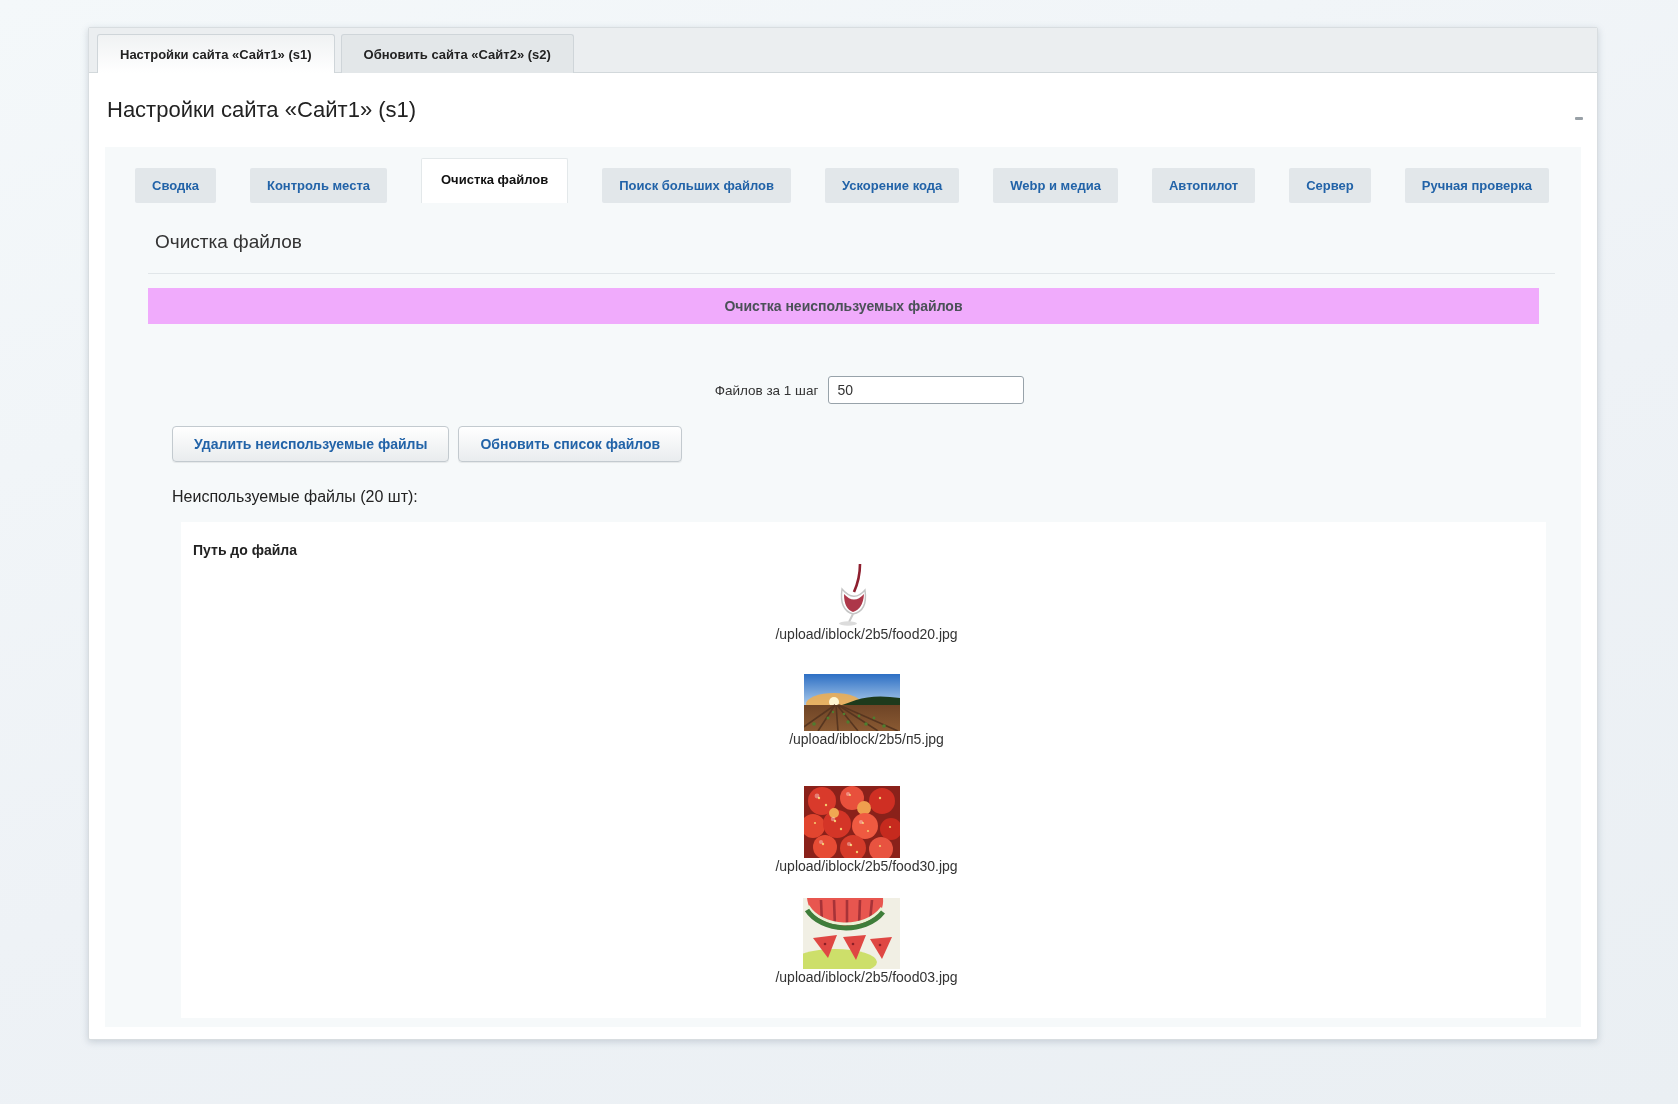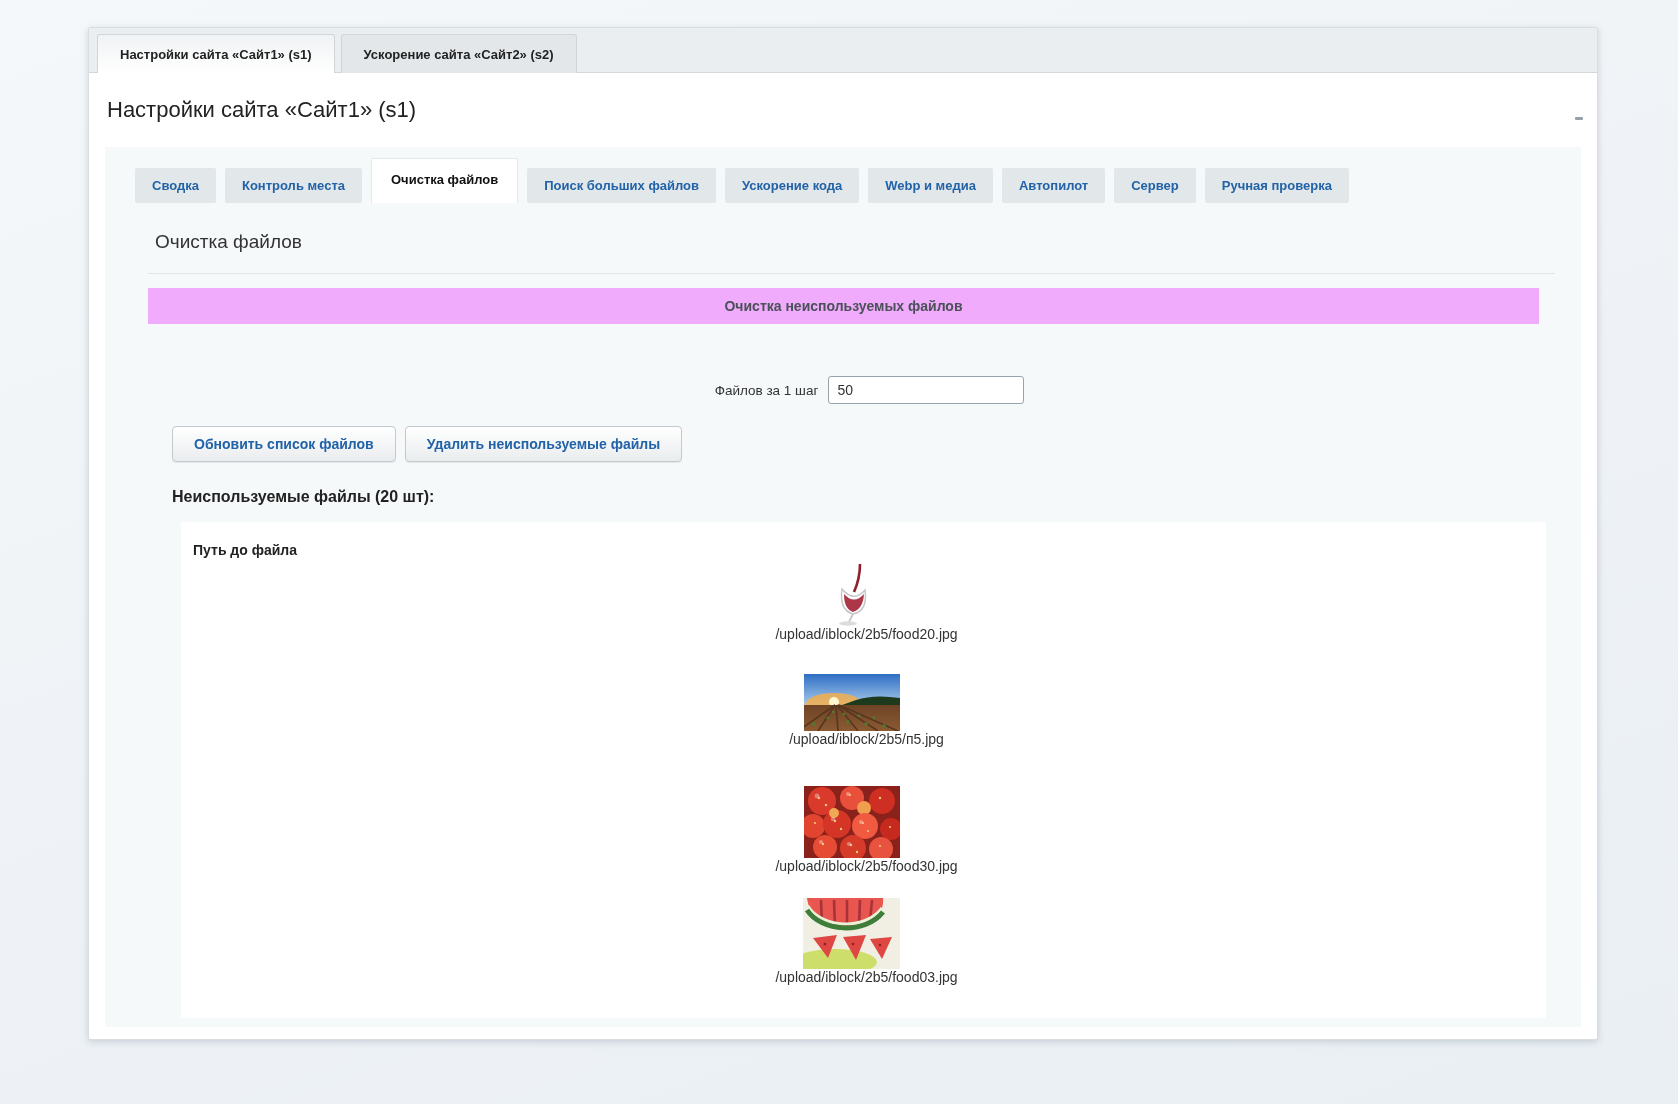--- a/index.html
+++ b/index.html
@@ -15,21 +15,21 @@
   .win-tab{font-size:13px;font-weight:bold;color:#222;padding:12px 22px 11px;
     background:#e3e7e9;border:1px solid #cfd5d9;border-bottom:none;
     border-radius:3px 3px 0 0;margin-right:6px;cursor:pointer;position:relative;top:1px;white-space:nowrap;}
   .win-tab.active{background:linear-gradient(#f0f2f3,#ffffff);}
   
   .title-row{position:relative;padding:24px 16px 16px 18px;}
   .title-row h1{margin:0;font-size:22px;font-weight:normal;color:#222;}
   .collapse-dash{position:absolute;right:14px;top:44px;width:8px;height:3px;background:#99a1a7;border-radius:1px;}
   
   .panel{margin:8px 16px 0;background:#f6f9fa;min-height:880px;}
-  .nav-tabs{display:flex;align-items:flex-end;padding:16px 0 0 30px;}
+  .nav-tabs{display:flex;align-items:flex-end;padding:16px 0 0 30px;gap:25px;}
   .nav-tab{background:#e2e7ea;color:#2263a8;font-weight:bold;font-size:13px;
     padding:10px 17px;margin-right:9px;border-radius:2px;cursor:pointer;white-space:nowrap;}
   .nav-tab.active{background:#fff;color:#111;padding:13px 19px 16px;margin-top:-5px;
     border:1px solid #e3e8ea;border-bottom:none;border-radius:2px 2px 0 0;position:relative;z-index:2;}
   .tab-content{padding:24px 14px 0 43px;}
   .section-heading{font-size:19px;font-weight:normal;color:#333;margin:4px 0 20px 7px;}
   .divider{height:1px;background:#e1e6e9;margin:0 12px 14px 0;}
   .graybar{background:#f0abfc;text-align:center;font-weight:bold;font-size:14px;
     color:#4a5157;padding:10px 0;margin-right:28px;}
   .form-row{margin:52px 0 0 24px;display:flex;align-items:center;justify-content:center;}
@@ -39,36 +39,36 @@
   .btn-row{margin:22px 0 0 24px;display:flex;gap:9px;}
   .btn{border:1px solid #c3cacf;border-radius:4px;background:linear-gradient(#ffffff,#e9ecee);
     padding:9px 21px;font-size:14px;font-weight:bold;color:#2263a8;cursor:pointer;
     font-family:"Liberation Sans",sans-serif;box-shadow:0 1px 1px rgba(0,0,0,.07);}
   .chk-row{margin:30px 0 0 24px;display:flex;align-items:center;font-size:13.5px;color:#333;}
   .chk{width:18px;height:18px;border-radius:3px;background:#dfe3e5;margin-left:8px;
     display:inline-flex;align-items:center;justify-content:center;cursor:pointer;}
   .chk.checked{background:#2bb3cc;}
   .chk-mark{color:#fff;font-size:13px;font-weight:bold;line-height:1;display:none;}
   .chk.checked .chk-mark{display:block;}
-  .unused-heading{margin:26px 0 16px 24px;font-size:16px;font-weight:bold;color:#222;}
+  .unused-heading{margin:26px 0 16px 24px;font-size:16px;font-weight:normal;color:#222;}
   .files{background:#fff;margin:0 21px 0 33px;padding:12px 0 8px;min-height:430px;}
   .t-head{font-weight:bold;font-size:14px;color:#222;padding:8px 0 4px 12px;}
   .t-row{display:flex;align-items:center;min-height:112px;padding-left:6px;flex-direction:column;}
   .thumb{width:100px;display:flex;align-items:center;justify-content:center;margin-right:30px;flex:none;}
   .path{font-size:14px;color:#333;}
 </style>
 </head>
 <body>
 
 <div class="page">
   <div class="card">
 
     <div class="win-tabs">
       <div class="win-tab active">Настройки сайта «Сайт1» (s1)</div>
-      <div class="win-tab">Ускорение сайта «Сайт2» (s2)</div>
+      <div class="win-tab">Обновить сайта «Сайт2» (s2)</div>
     </div>
 
     <div class="title-row">
       <h1>Настройки сайта «Сайт1» (s1)</h1>
       <span class="collapse-dash"></span>
     </div>
 
     <div class="panel">
 
       <div class="nav-tabs">
@@ -88,22 +88,22 @@
         <div class="divider"></div>
 
         <div class="graybar">Очистка неиспользуемых файлов</div>
 
         <div class="form-row">
           <span class="form-label">Файлов за 1 шаг</span>
           <input class="step-input" type="text" value="50" style="">
         </div>
 
         <div class="btn-row">
+          <button class="btn">Удалить неиспользуемые файлы</button>
           <button class="btn">Обновить список файлов</button>
-          <button class="btn">Удалить неиспользуемые файлы</button>
         </div>
 
 
         <div class="unused-heading">Неиспользуемые файлы (20 шт):</div>
 
         <div class="files">
           <div class="t-head">Путь до файла</div>
 
           <div class="t-row">
             <span class="thumb">

